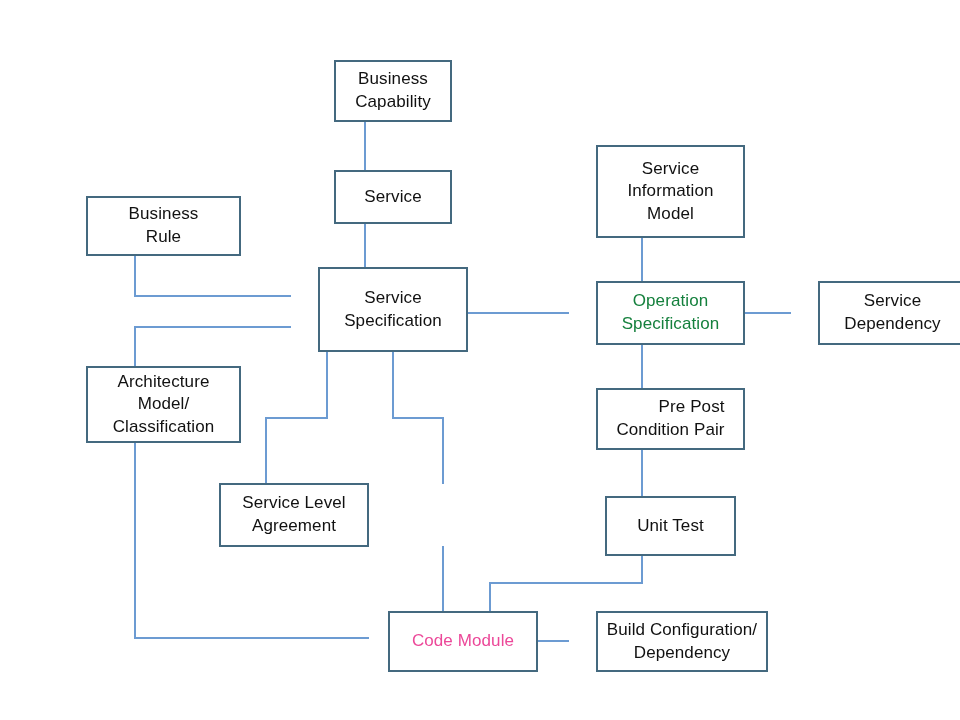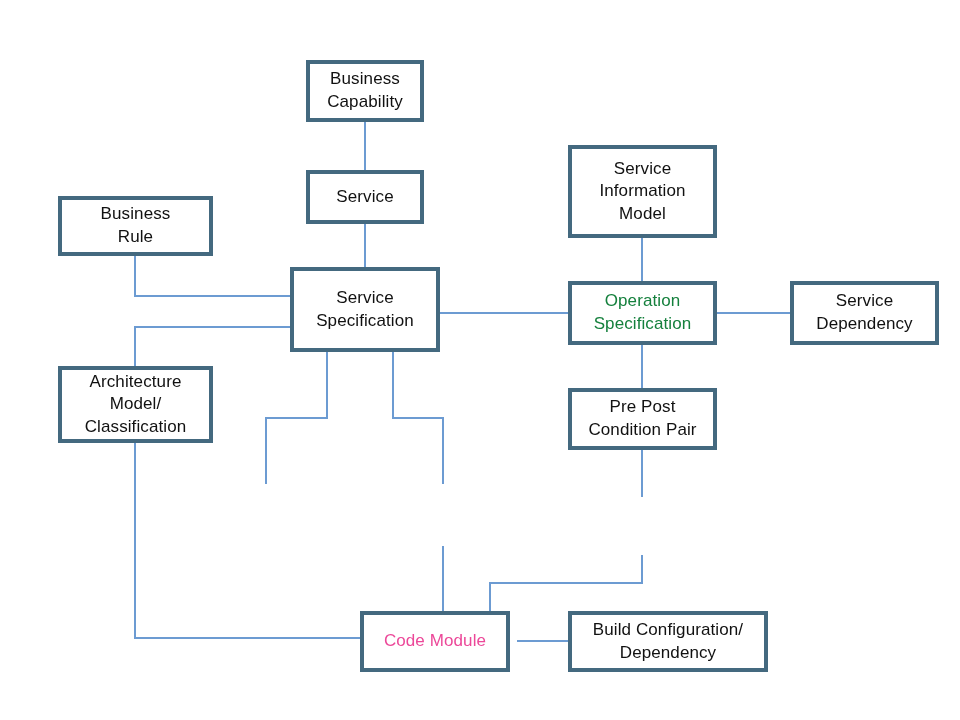--- a/index.html
+++ b/index.html
@@ -23,31 +23,32 @@
     left: 0;
     top: 0;
     width: 960px;
     height: 720px;
     pointer-events: none;
   }
   .node {
     position: absolute;
     box-sizing: border-box;
     background: #ffffff;
-    border: 4px solid #1d4ed8;
+    border: 2px solid #1d4ed8;
     display: flex;
     align-items: center;
     justify-content: center;
     text-align: center;
     color: #111111;
     font-size: 17px;
     line-height: 1.33;
     letter-spacing: 0.1px;
     white-space: pre-line;
     z-index: 2;
+    margin-left: 28px;
   }
 </style>
 </head>
 <body>
 
 <div id="canvas" style="width: 960px; height: 720px; background: rgb(255, 255, 255);">
   <svg id="edge-layer" width="960" height="720" viewBox="0 0 960 720">
       <polyline points="365,122 365,170" fill="none" stroke="#6C9BD2" stroke-width="2" stroke-linecap="square" stroke-linejoin="miter"></polyline>
       <polyline points="365,224 365,267" fill="none" stroke="#6C9BD2" stroke-width="2" stroke-linecap="square" stroke-linejoin="miter"></polyline>
       <polyline points="135,256 135,296 290,296" fill="none" stroke="#6C9BD2" stroke-width="2" stroke-linecap="square" stroke-linejoin="miter"></polyline>
@@ -74,18 +75,21 @@
     <div class="node" style="left: 568px; top: 145px; width: 149px; height: 93px; border-color: rgb(68, 105, 127); background: rgb(255, 255, 255); color: rgb(17, 17, 17);"><span>Service
 Information
 Model</span></div>
     <div class="node" style="left: 568px; top: 281px; width: 149px; height: 64px; border-color: rgb(68, 105, 127); background: rgb(255, 255, 255); color: #15803d;"><span>Operation
 Specification</span></div>
     <div class="node" style="left: 790px; top: 281px; width: 149px; height: 64px; border-color: rgb(68, 105, 127); background: rgb(255, 255, 255); color: rgb(17, 17, 17);"><span>Service
 Dependency</span></div>
     <div class="node" style="left: 58px; top: 366px; width: 155px; height: 77px; border-color: rgb(68, 105, 127); background: rgb(255, 255, 255); color: rgb(17, 17, 17);"><span>Architecture
 Model/
 Classification</span></div>
-    <div class="node" style="left: 568px; top: 388px; width: 149px; height: 62px; border-color: rgb(68, 105, 127); background: rgb(255, 255, 255); color: rgb(17, 17, 17);"><span>Pre Post
+    <div class="node" style="left: 568px; top: 388px; width: 149px; height: 62px; border-color: rgb(68, 105, 127); background: rgb(255, 255, 255); color: rgb(17, 17, 17); text-align: right;"><span>Pre Post
 Condition Pair</span></div>
+    <div class="node" style="left: 191px; top: 483px; width: 150px; height: 64px; border-color: rgb(68, 105, 127); background: rgb(255, 255, 255); color: rgb(17, 17, 17);"><span>Service Level
+Agreement</span></div>
+    <div class="node" style="left: 577px; top: 496px; width: 131px; height: 60px; border-color: rgb(68, 105, 127); background: rgb(255, 255, 255); color: rgb(17, 17, 17);"><span>Unit Test</span></div>
     <div class="node" style="left: 360px; top: 611px; width: 150px; height: 61px; border-color: rgb(68, 105, 127); background: rgb(255, 255, 255); color: #ec4899;"><span>Code Module</span></div>
-    <div class="node" style="left: 568px; top: 611px; width: 200px; height: 61px; border-color: rgb(68, 105, 127); background: rgb(255, 255, 255); color: rgb(17, 17, 17);"><span>Build Configuration/
+    <div class="node" style="left: 568px; top: 611px; width: 172px; height: 61px; border-color: rgb(68, 105, 127); background: rgb(255, 255, 255); color: rgb(17, 17, 17);"><span>Build Configuration/
 Dependency</span></div>
   </div>
 
 </body></html>

